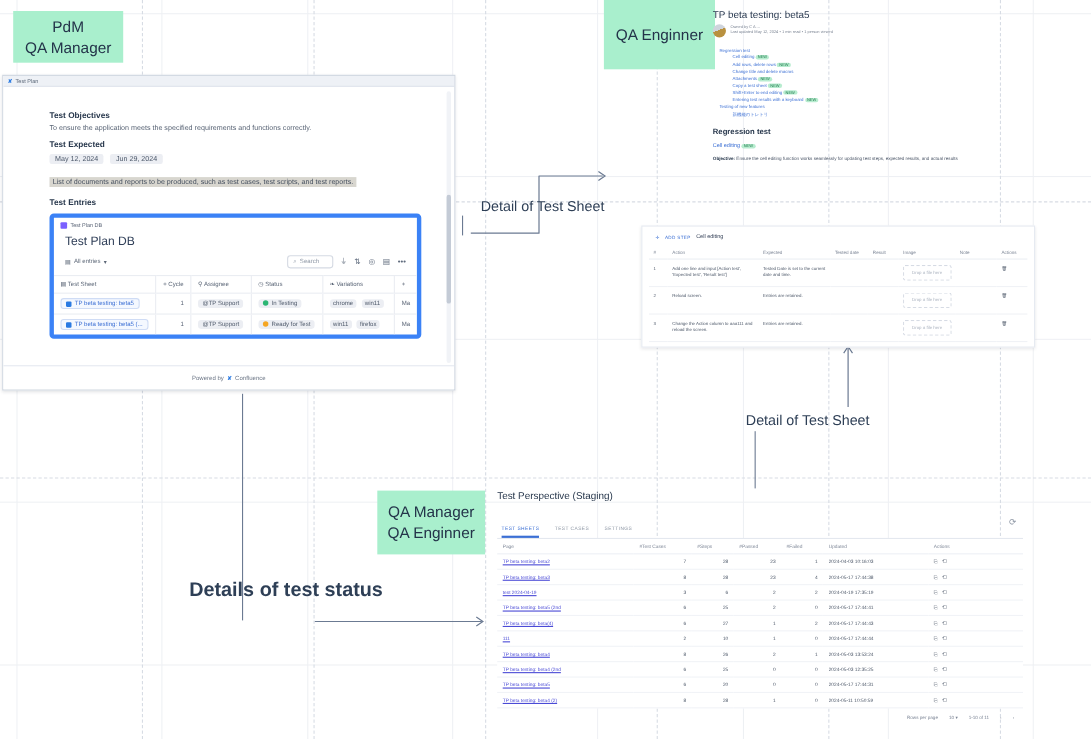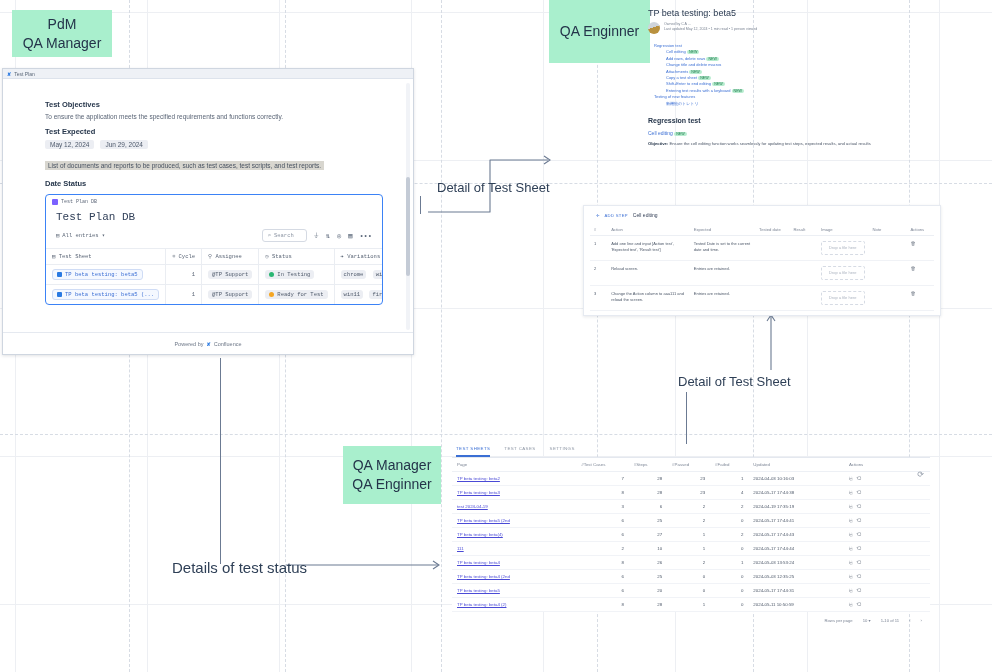--- a/index.html
+++ b/index.html
@@ -79,22 +79,22 @@
   }
   .doc-h { font-size:7.5px; font-weight:bold; color:#26364b; margin:7px 0 4px; }
   .doc-p { font-size:6.5px; color:#5a6576; margin:0 0 6px; }
   .doc-dates { display:flex; gap:6px; margin:2px 0 5px; }
   .doc-date { font-size:6.5px; background:#eceef3; color:#4d596b; padding:1px 5px; border-radius:2px;}
   .doc-hl { font-size:6.5px; background:#d8d6cf; color:#46505f; padding:1px 3px; display:inline-block;}
   .doc-faded { height:8px; }
 
   
   .db-card {
-    margin-top:6px; border:1px solid #3b82f6; border-radius:4px;
-    background:#fff; overflow:hidden;font-family:Liberation Mono, monospace;
+    margin-top:6px; border:4px solid #3b82f6; border-radius:4px;
+    background:#fff; overflow:hidden;
   }
   .db-chip { display:flex; align-items:center; gap:3px; padding:4px 6px; font-size:5px; color:#5c6678;}
   .db-chip .sq { width:6px;height:6px;background:#7b61ff;border-radius:1px;display:inline-block;}
   .db-title { font-size:11px; color:#32415a; padding:2px 10px 6px;}
   .db-toolbar { display:flex; align-items:center; padding:0 10px 6px; gap:6px;}
   .db-entries { font-size:5.5px; color:#5d6878; display:flex; align-items:center; gap:3px;}
   .db-tools { margin-left:auto; display:flex; align-items:center; gap:7px;}
   .db-search {
     display:flex; align-items:center; gap:3px;
     border:1px solid #d5dae3; border-radius:3px;
@@ -238,21 +238,21 @@
   <path d="M7,11 L11,5 L15,11" fill="none" stroke="#6b7a92" stroke-width="1.1"></path>
 </svg>
 <div class="conn" style="left:686px; top:392px; width:0; height:52px; border-left:1px solid #6b7a92;"></div>
 <div class="annot" style="left:678px; top:374px; font-size:13px;">Detail of Test Sheet</div>
 
 <div class="conn" style="left:220px; top:358px; width:0; height:206px; border-left:1px solid #6b7a92;"></div>
 <svg class="conn" style="left:286px; top:556px;" width="158" height="18" viewBox="0 0 158 18">
   <path d="M0,9 L152,9" fill="none" stroke="#6b7a92" stroke-width="1.1"></path>
   <path d="M147,5 L153,9 L147,13" fill="none" stroke="#6b7a92" stroke-width="1.1"></path>
 </svg>
-<div class="annot" style="left:172px; top:559px; font-size:15px;">Details of test status</div>
+<div class="annot" style="left:172px; top:526px; font-size:18px;font-weight:bold;">Details of test status</div>
 
 <div class="win" style="left:2px; top:68px; width:412px; height:287px;">
   <div class="win-title">
     <span class="conf-logo">✘</span>
     <span>Test Plan</span>
   </div>
 
   <div id="doc-pane">
     <div class="doc-faded"></div>
 
@@ -260,21 +260,21 @@
     <div class="doc-p">To ensure the application meets the specified requirements and functions correctly.</div>
 
     <div class="doc-h">Test Expected</div>
     <div class="doc-dates">
       <span class="doc-date">May 12, 2024</span>
       <span class="doc-date">Jun 29, 2024</span>
     </div>
 
     <div><span class="doc-hl">List of documents and reports to be produced, such as test cases, test scripts, and test reports.</span></div>
 
-    <div class="doc-h">Date Status</div>
+    <div class="doc-h">Test Entries</div>
 
     <div class="db-card">
       <div class="db-chip">
         <span class="sq"></span>
         <span>Test Plan DB</span>
       </div>
       <div class="db-title">Test Plan DB</div>
       <div class="db-toolbar">
         <span class="db-entries">
           <span>▤</span>
@@ -460,20 +460,21 @@
             <div class="drop">Drop a file here</div>
           </td>
         <td></td>
         <td><span>🗑</span></td>
       </tr>
     </tbody>
   </table>
 </div>
 
 <div id="tp-card">
+  <div class="tp-title">Test Perspective (Staging)</div>
   <div class="tp-reload">⟳</div>
 
   <div class="tp-tabs">
     <div class="tp-tab active">TEST SHEETS</div>
     <div class="tp-tab">TEST CASES</div>
     <div class="tp-tab">SETTINGS</div>
   </div>
 
   <table class="tp">
     <colgroup>

